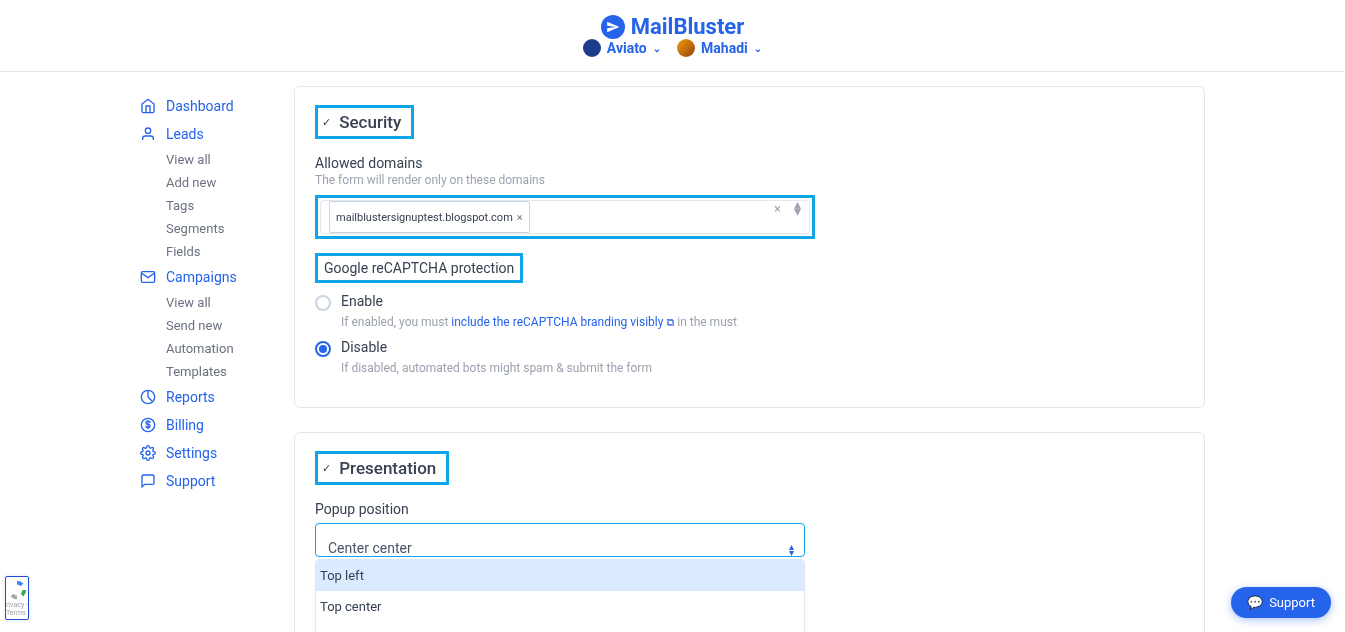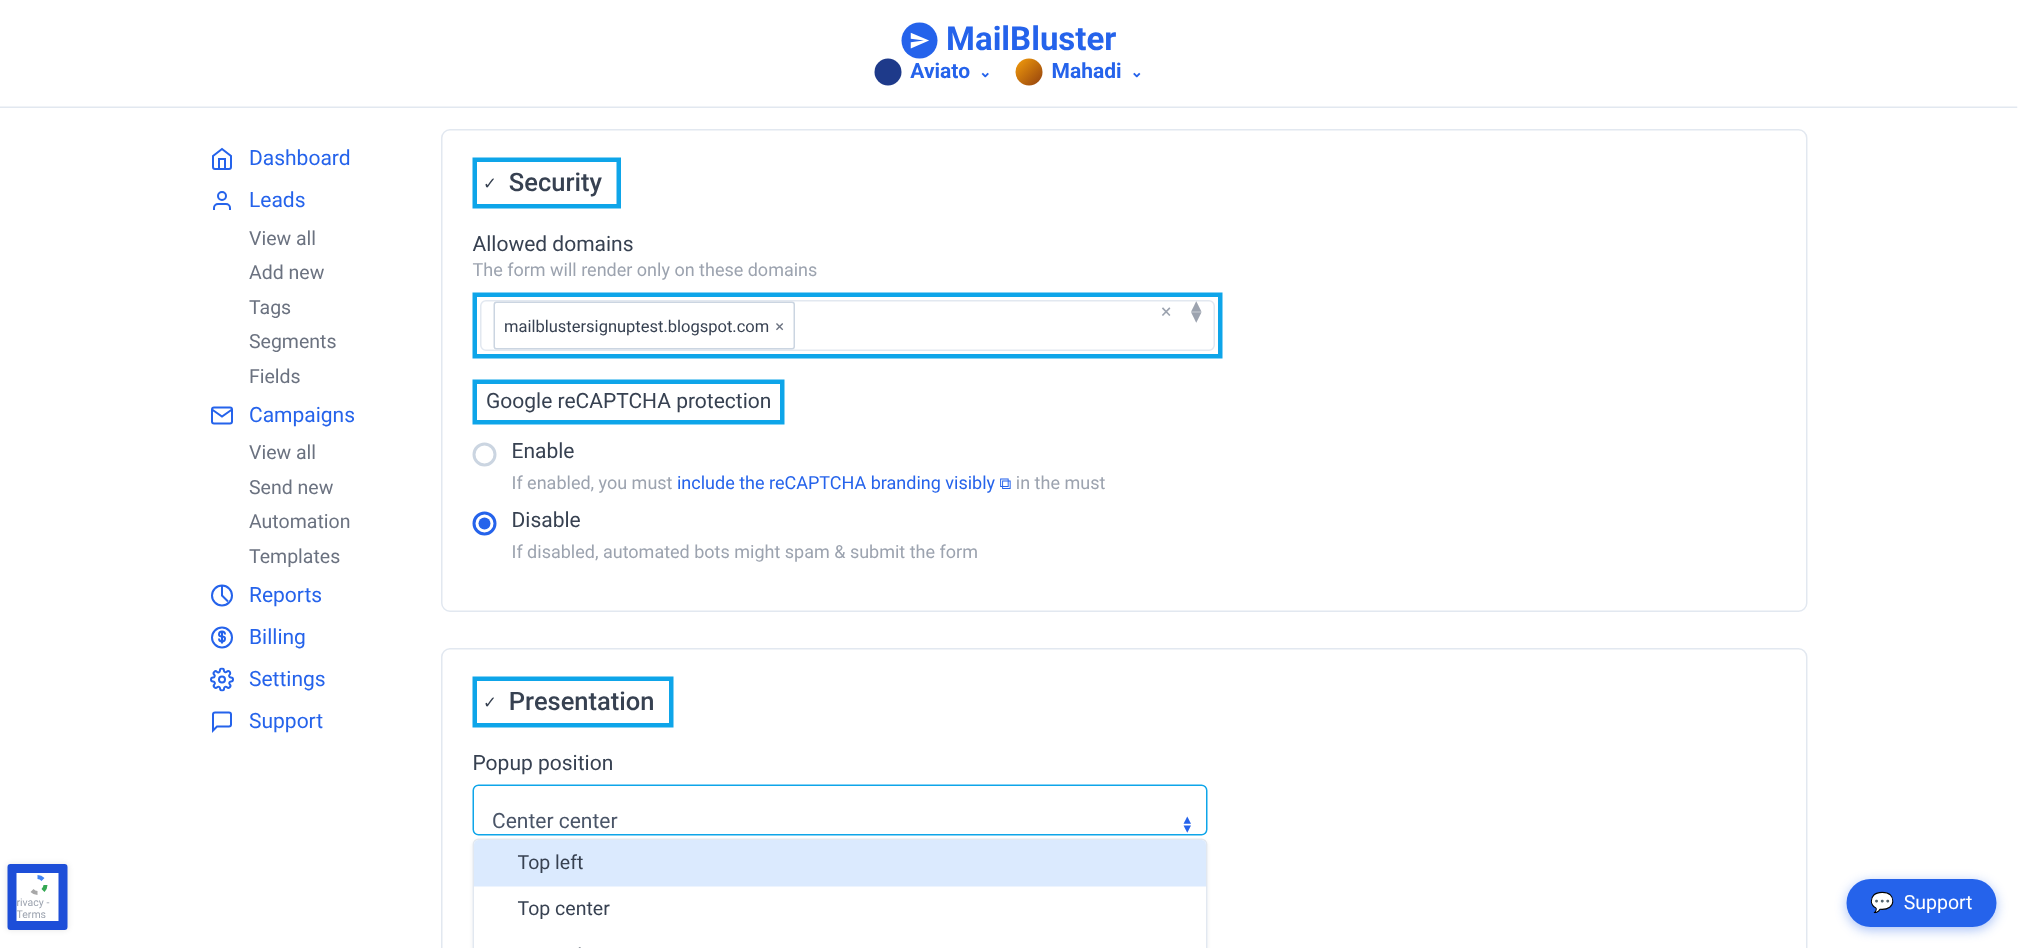--- a/index.html
+++ b/index.html
@@ -45,26 +45,26 @@
 .radio.checked { border-color: #2563eb; }
 .radio.checked::after { content: ''; position: absolute; width: 8px; height: 8px; background: #2563eb; border-radius: 50%; top: 2px; left: 2px; }
 .radio-label { font-size: 14px; color: #374151; }
 .radio-help { font-size: 12px; color: #9ca3af; margin-left: 26px; margin-bottom: 10px; }
 .radio-help a { color: #2563eb; text-decoration: none; }
 .ext-icon { font-size: 11px; color: #2563eb; }
 
 .select-box { width: 490px; height: 34px; border: 1px solid #0ea5e9; border-radius: 4px; display: flex; align-items: flex-end; padding: 0 12px; position: relative; cursor: pointer; }
 .select-box .caret { position: absolute; right: 10px; color: #2563eb; display:flex; flex-direction:column; font-size:10px; line-height:6px; }
 .dropdown { width: 490px; border: 1px solid #e2e8f0; border-radius: 4px; margin-top: 2px; max-height: 175px; overflow-y: auto; position: relative; box-shadow: 0 1px 3px rgba(0,0,0,0.05); }
-.dropdown-item { padding: 8px 29px; font-size: 13px; color: #374151; cursor: pointer; }
+.dropdown-item { padding: 8px 4px; font-size: 13px; color: #374151; cursor: pointer; }
 .dropdown-item.highlighted { background: #dbeafe; }
 .dropdown::-webkit-scrollbar { width: 8px; }
 .dropdown::-webkit-scrollbar-thumb { background: #cbd5e1; border-radius: 4px; }
 
-.recaptcha-badge { position: fixed; left: 5px; bottom: 12px; width: 40px; height: 44px; border: 6px solid #1d4ed8; border-radius: 2px; background: #fff; display: flex; flex-direction: column; align-items: center; justify-content: center; font-size: 7px; color: #9ca3af; box-shadow: 0 0 4px rgba(0,0,0,0.1); }
+.recaptcha-badge { position: fixed; left: 5px; bottom: 12px; width: 24px; height: 44px; border: 1px solid #1d4ed8; border-radius: 2px; background: #fff; display: flex; flex-direction: column; align-items: center; justify-content: center; font-size: 7px; color: #9ca3af; box-shadow: 0 0 4px rgba(0,0,0,0.1); }
 .recaptcha-badge .rc-icon { width: 22px; height: 22px; }
 
 .support-badge { position: fixed; right: 14px; bottom: 14px; background: #2563eb; color: #fff; border-radius: 18px; padding: 8px 16px; font-size: 13px; display: flex; align-items: center; gap: 6px; cursor: pointer; box-shadow: 0 2px 8px rgba(37,99,235,0.4); }
 </style>
 </head>
 <body>
 
 <div class="header">
   <div class="logo">
     <span class="logo-icon">

